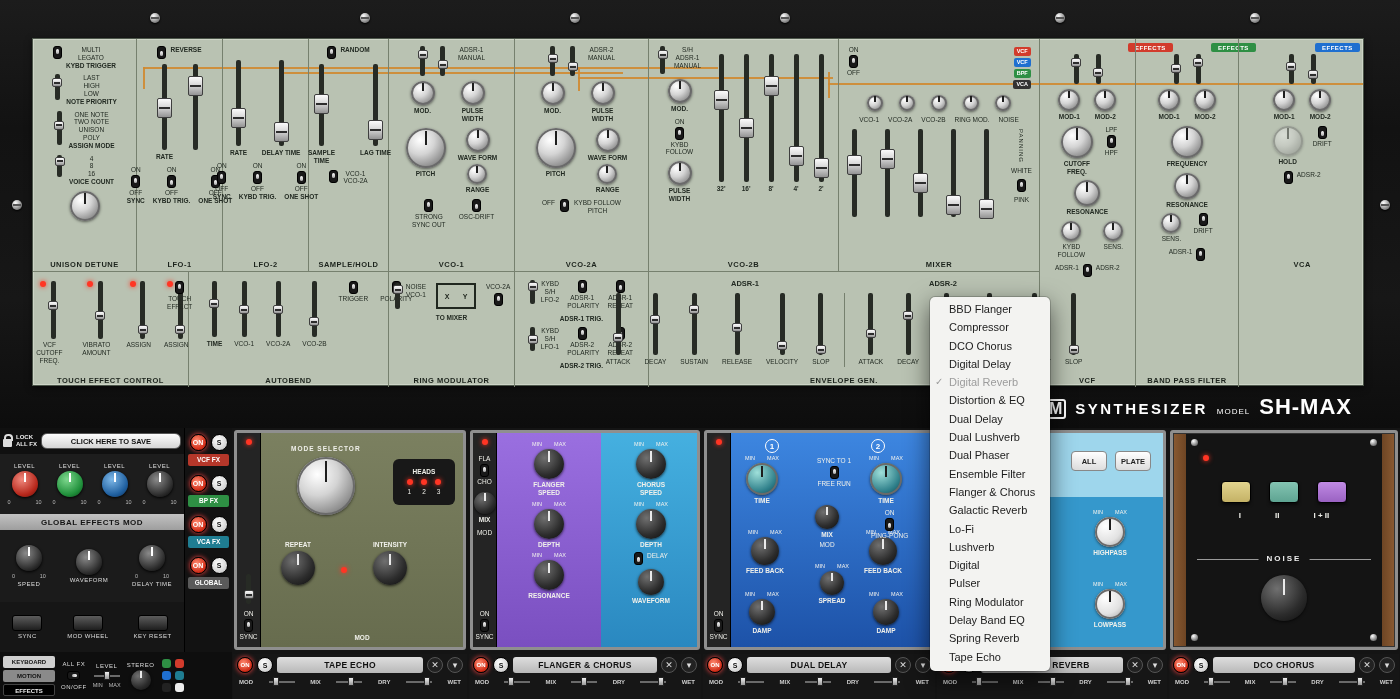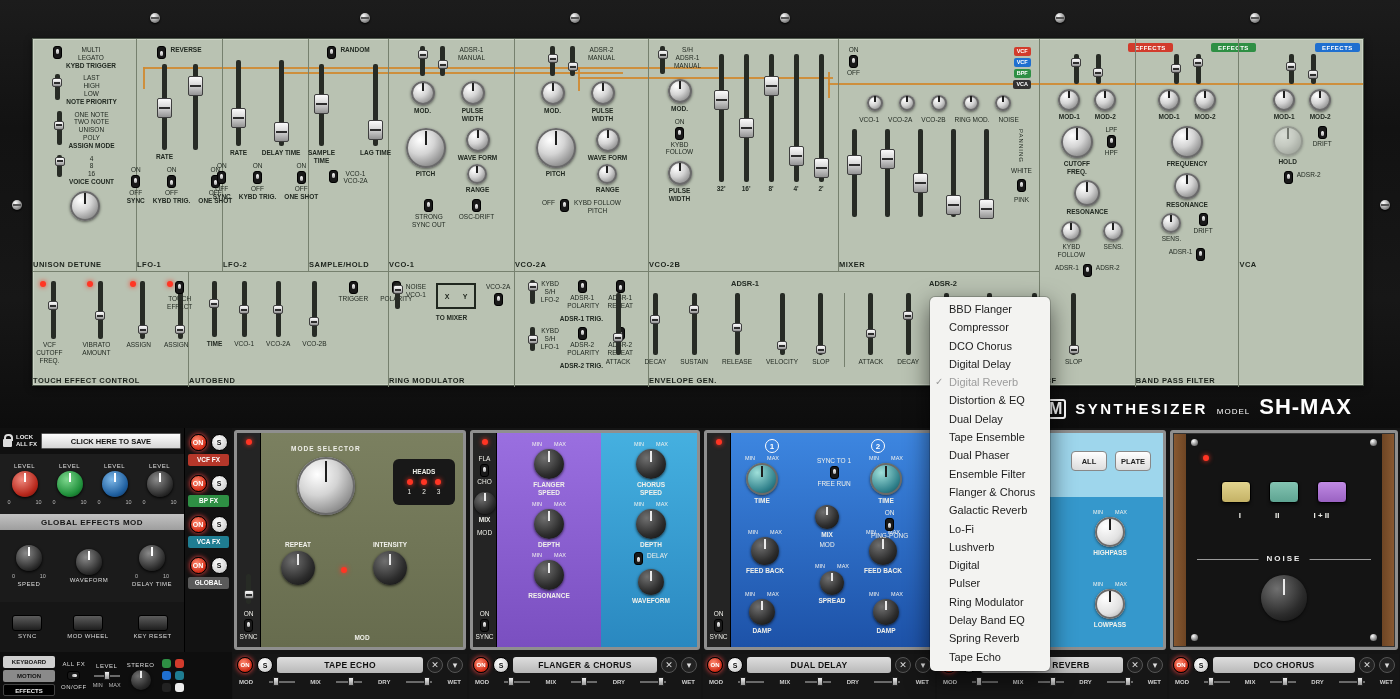--- a/index.html
+++ b/index.html
@@ -16,21 +16,21 @@
  border:1px solid #4c564a;box-shadow:inset 0 0 0 1px #cdd4c6, 0 2px 6px rgba(0,0,0,.6)}
 .trace{position:absolute;background:#d08a30;height:2px;opacity:.9;pointer-events:none}
 .trace.v{width:2px;height:auto}
 .zoneL{position:absolute;left:0;top:0;width:1006px;height:348px}
 .rowT{display:flex;height:232px}
 .rowB{display:flex;height:116px;border-top:1px solid #76806e}
 .zoneR{position:absolute;left:1006px;top:0;width:326px;height:348px;display:flex;border-left:1px solid #76806e}
 .sec{position:relative;border-right:1px solid #76806e;height:100%;padding-top:7px;
  display:flex;flex-direction:column;align-items:center;gap:5px}
 .sec:last-child{border-right:none}
-.sec-title{position:absolute;bottom:2px;left:0;right:0;font-size:7.5px;
+.sec-title{position:absolute;bottom:2px;left:0;right:0;text-align:center;font-size:7.5px;
  font-weight:bold;color:#1c231c;letter-spacing:.5px}
 .lab{font-size:6.5px;color:#222a22;text-align:center;line-height:1.2;white-space:nowrap}
 .lab.b{font-weight:bold}
 .lab.w{color:#f0f0ea}
 .lab.wr{white-space:normal;width:40px}
 .row{display:flex;align-items:flex-start;justify-content:center;gap:6px}
 .col{display:flex;flex-direction:column;align-items:center;gap:3px}
 .vs{position:relative;width:16px}
 .vs i{position:absolute;left:50%;top:0;bottom:0;width:5px;margin-left:-2.5px;background:#272b25;border-radius:2px}
 .vs b{position:absolute;left:50%;width:15px;height:20px;margin-left:-7.5px;border-radius:2px;
@@ -69,21 +69,21 @@
 .bmodelw{font-size:8px;letter-spacing:1px}
 .bmodel{font-size:22px;font-weight:bold;letter-spacing:1px}
 
 
 .fx{position:absolute;left:0;top:428px;width:1400px;height:271px;background:#141414}
 .sidebar{position:absolute;left:0;top:0;width:185px;height:224px;background:#181818;border-right:1px solid #000}
 .sb-top{height:26px;display:flex;align-items:center;gap:4px;padding:0 3px;background:#101010}
 .lockicon{width:9px;height:8px;background:#ddd;border-radius:1px;position:relative;margin-top:4px;flex:none}
 .lockicon::before{content:"";position:absolute;left:1px;top:-5px;width:5px;height:5px;border:2px solid #ddd;border-bottom:none;border-radius:4px 4px 0 0}
 .locktxt{font-size:6px;color:#eee;font-weight:bold;line-height:1.2}
-.savebtn{flex:1;height:16px;background:linear-gradient(#fdfdfd,#d5d5d5);border:1px solid #555;border-radius:1px;font-size:7.5px;font-weight:bold;color:#111;font-family:inherit}
+.savebtn{flex:1;height:16px;background:linear-gradient(#fdfdfd,#d5d5d5);border:1px solid #555;border-radius:6px;font-size:7.5px;font-weight:bold;color:#111;font-family:inherit}
 .sb-levels{height:60px;display:flex;justify-content:space-around;align-items:center;padding:2px 2px;background:#1d1d1d}
 .lvl{display:flex;flex-direction:column;align-items:center;gap:2px}
 .slab{font-size:6px;color:#ddd;letter-spacing:.5px;text-align:center}
 .klv{width:26px;height:26px;border-radius:50%;position:relative;box-shadow:0 1px 3px #000}
 .klv::after{content:"";position:absolute;top:2px;left:50%;width:2px;height:9px;margin-left:-1px;background:#fff}
 .klv.r{background:radial-gradient(circle at 38% 32%,#f08a7e,#b6271b 65%,#5e0d06)}
 .klv.g{background:radial-gradient(circle at 38% 32%,#7ed88e,#1f8f3a 65%,#0a4016)}
 .klv.bl{background:radial-gradient(circle at 38% 32%,#7eb8e8,#1f5f9f 65%,#0a2a50)}
 .klv.k{background:radial-gradient(circle at 38% 32%,#8a8a8a,#2e2e2e 65%,#000)}
 .mm01{display:flex;justify-content:space-between;width:34px;font-size:5.5px;color:#bbb}
@@ -1514,21 +1514,21 @@
 </div>
 
 <div class="menu">
   <div class="mi">BBD Flanger</div>
   <div class="mi">Compressor</div>
   <div class="mi">DCO Chorus</div>
   <div class="mi">Digital Delay</div>
   <div class="mi cur"><span class="chk">✓</span><span>Digital Reverb</span></div>
   <div class="mi">Distortion &amp; EQ</div>
   <div class="mi">Dual Delay</div>
-  <div class="mi">Tape Ensemble</div>
+  <div class="mi">Dual Lushverb</div>
   <div class="mi">Dual Phaser</div>
   <div class="mi">Ensemble Filter</div>
   <div class="mi">Flanger &amp; Chorus</div>
   <div class="mi">Galactic Reverb</div>
   <div class="mi">Lo-Fi</div>
   <div class="mi">Lushverb</div>
   <div class="mi">Digital</div>
   <div class="mi">Pulser</div>
   <div class="mi">Ring Modulator</div>
   <div class="mi">Delay Band EQ</div>

